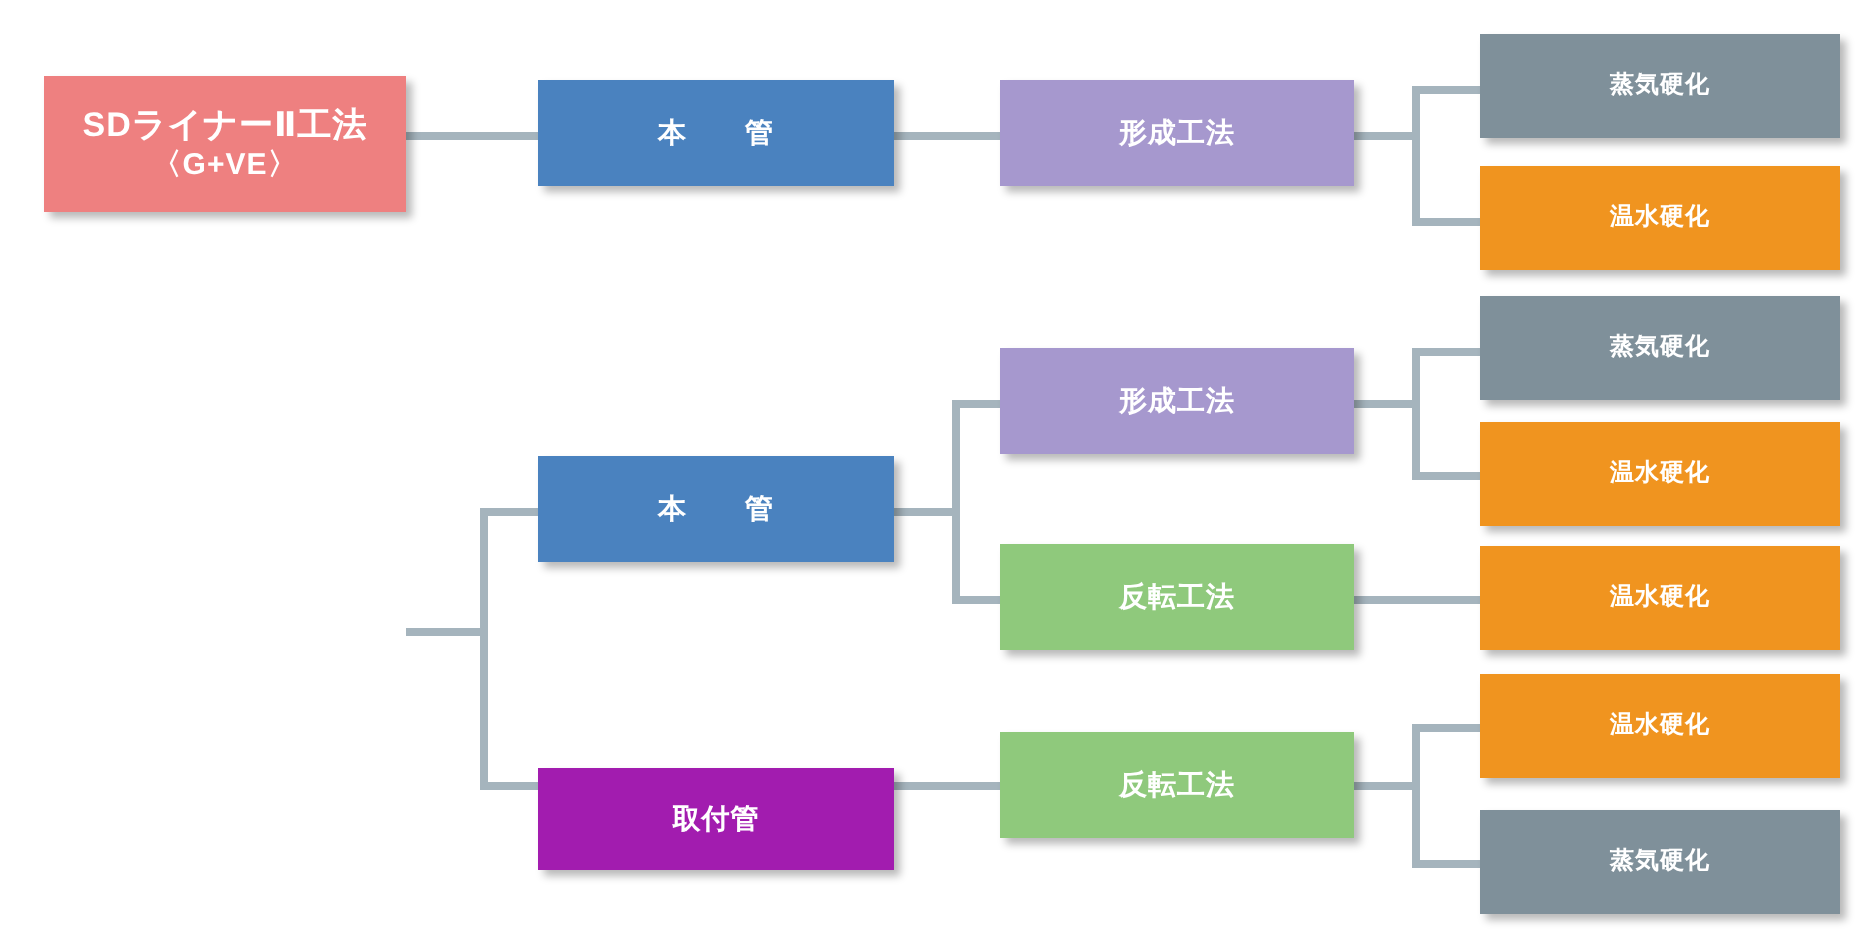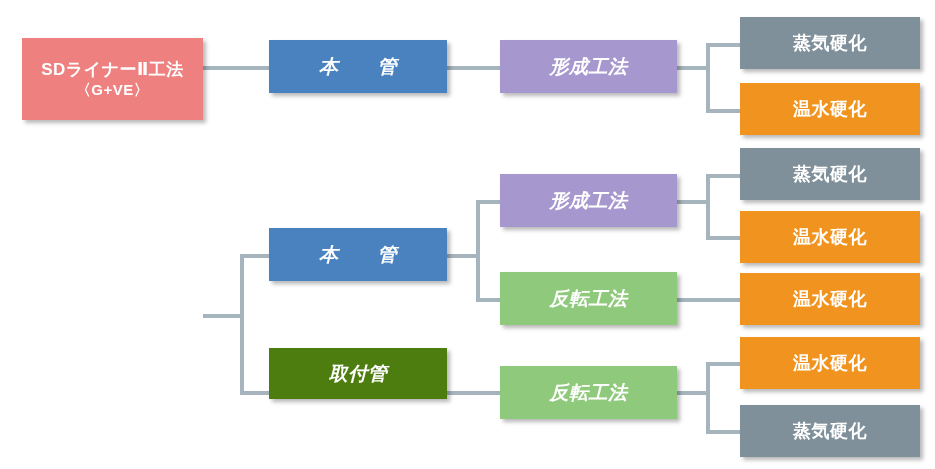--- a/index.html
+++ b/index.html
@@ -37,22 +37,22 @@
     white-space: nowrap;
   }
   .node .sub-label {
     display: block;
     white-space: nowrap;
     font-weight: bold;
   }
   
   .t-root { font-size: 17px; }
   .t-root .sub-label { font-size: 15px; margin-top: 1px; }
-  .t-mid  { font-size: 19px; font-style: italic; }
-  .t-leaf { font-size: 18px; }
+  .t-mid  { font-size: 14px; }
+  .t-leaf { font-size: 12px; }
 
   
   .conn {
     position: absolute;
     background: #a5b4bd;
     z-index: 1;
   }
   .conn.h { height: 4px; }
   .conn.v { width: 4px; }
 </style>
@@ -88,21 +88,21 @@
 
   <div class="conn h" style="left:676px; top:298px; width:66px;"></div>
 
   <div class="conn h" style="left:446px; top:391px; width:55px;"></div>
 
   <div class="conn h" style="left:676px; top:391px; width:34px;"></div>
   <div class="conn v" style="left:706px; top:362px; height:72px;"></div>
   <div class="conn h" style="left:706px; top:362px; width:36px;"></div>
   <div class="conn h" style="left:706px; top:430px; width:36px;"></div>
 
-  <div class="node t-root" style="left:22px; top:38px; width:181px; height:82px; background:#ee8080;text-align:right;">
+  <div class="node t-root" style="left:22px; top:38px; width:181px; height:68px; background:#ee8080;text-align:right;">
     <span class="main-label">SDライナーⅡ工法</span>
     <span class="sub-label">〈G+VE〉</span>
   </div>
 
   <div class="node t-mid" style="left:269px; top:40px; width:178px; height:53px; background:#4a82bf;">
     <span class="main-label">本　　管</span>
   </div>
 
   <div class="node t-mid" style="left:500px; top:40px; width:177px; height:53px; background:#a698ce;">
     <span class="main-label">形成工法</span>
@@ -113,21 +113,21 @@
   </div>
   <div class="node t-leaf" style="left:740px; top:83px; width:180px; height:52px; background:#f0941f;">
     <span class="main-label">温水硬化</span>
   </div>
 
 
   <div class="node t-mid" style="left:269px; top:228px; width:178px; height:53px; background:#4a82bf;">
     <span class="main-label">本　　管</span>
   </div>
 
-  <div class="node t-mid" style="left:269px; top:348px; width:178px; height:51px; background:#4d7c0f;">
+  <div class="node t-mid" style="left:269px; top:384px; width:178px; height:51px; background:#a21caf;">
     <span class="main-label">取付管</span>
   </div>
 
   <div class="node t-mid" style="left:500px; top:174px; width:177px; height:53px; background:#a698ce;">
     <span class="main-label">形成工法</span>
   </div>
   <div class="node t-mid" style="left:500px; top:272px; width:177px; height:53px; background:#8fc97c;">
     <span class="main-label">反転工法</span>
   </div>
   <div class="node t-mid" style="left:500px; top:366px; width:177px; height:53px; background:#8fc97c;">

